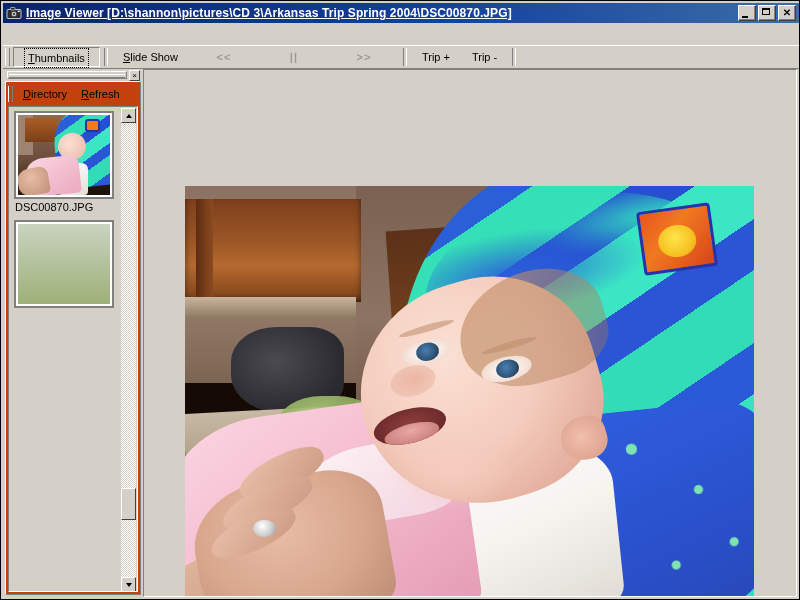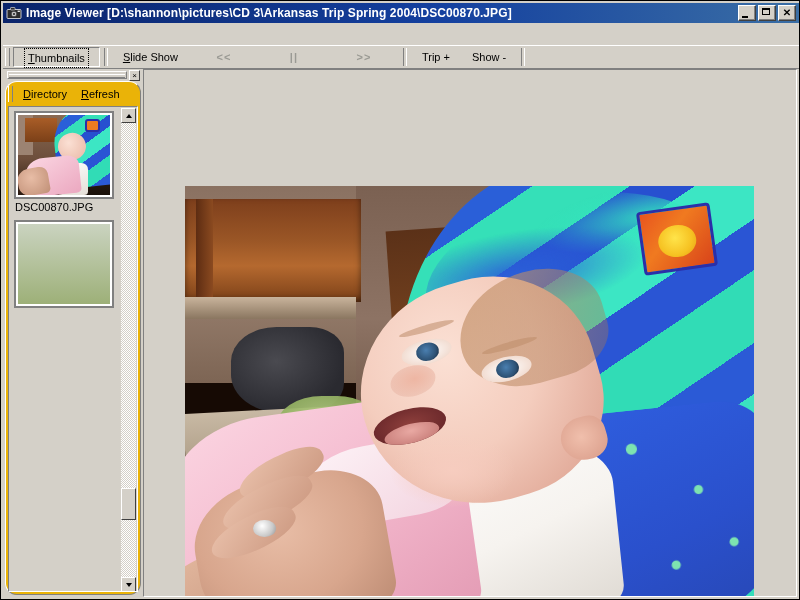--- a/index.html
+++ b/index.html
@@ -27,20 +27,21 @@
   #title-icon {
     width: 16px; height: 14px; margin-left: 3px; margin-right: 4px;
     position: relative; flex: 0 0 auto;
   }
   #title-text {
     color: #ffffff;
     font-size: 12px; font-weight: bold;
     letter-spacing: 0.1px;
     white-space: nowrap; overflow: hidden;
     flex: 1 1 auto;
+    text-decoration: underline;
   }
   .winbtn {
     width: 16px; height: 14px;
     background: #d4d0c8;
     border-top: 1px solid #ffffff;
     border-left: 1px solid #ffffff;
     border-right: 1px solid #404040;
     border-bottom: 1px solid #404040;
     box-shadow: inset -1px -1px 0 #808080;
     margin-right: 2px;
@@ -174,27 +175,26 @@
     border-left: 1px solid #ffffff;
     border-right: 1px solid #404040;
     border-bottom: 1px solid #404040;
     font-size: 8px; line-height: 9px; text-align: center;
     color: #000; box-sizing: border-box;
     flex: 0 0 auto;
   }
   #panel-body {
     position: absolute; left: 0; top: 12px;
     width: 136px; height: 514px;
-    background: #eab308;
+    background: #c2410c;
     border-top: 1px solid #ffffff;
     border-left: 1px solid #ffffff;
     border-right: 1px solid #808080;
     border-bottom: 1px solid #808080;
     box-sizing: border-box;
-    border-radius: 12px;
   }
   #panel-toolbar {
     position: absolute; left: 0; top: 1px;
     width: 134px; height: 22px;
     display: flex; align-items: center;
     box-sizing: border-box;
   }
   #panel-toolbar .tb-grip { height: 16px; }
   .pbtn {
     font-size: 11px; color: #000;
@@ -664,21 +664,21 @@
     <div class="tb-btn pressed">
       <span class="focusring"><u>T</u>humbnails</span>
     </div>
     <div class="tb-sep"></div>
     <div class="tb-btn"><u>S</u>lide Show</div>
     <div class="tb-btn nav">&lt;&lt;</div>
     <div class="tb-btn nav">||</div>
     <div class="tb-btn nav">&gt;&gt;</div>
     <div class="tb-sep"></div>
     <div class="tb-btn">Trip +</div>
-    <div class="tb-btn">Show -</div>
+    <div class="tb-btn">Trip -</div>
     <div class="tb-sep"></div>
   </div>
 
   <div id="client">
 
     <div id="thumb-panel">
       <div id="panel-grip">
         <div id="panel-grip-lines"></div>
         <div id="panel-close">×</div>
       </div>

